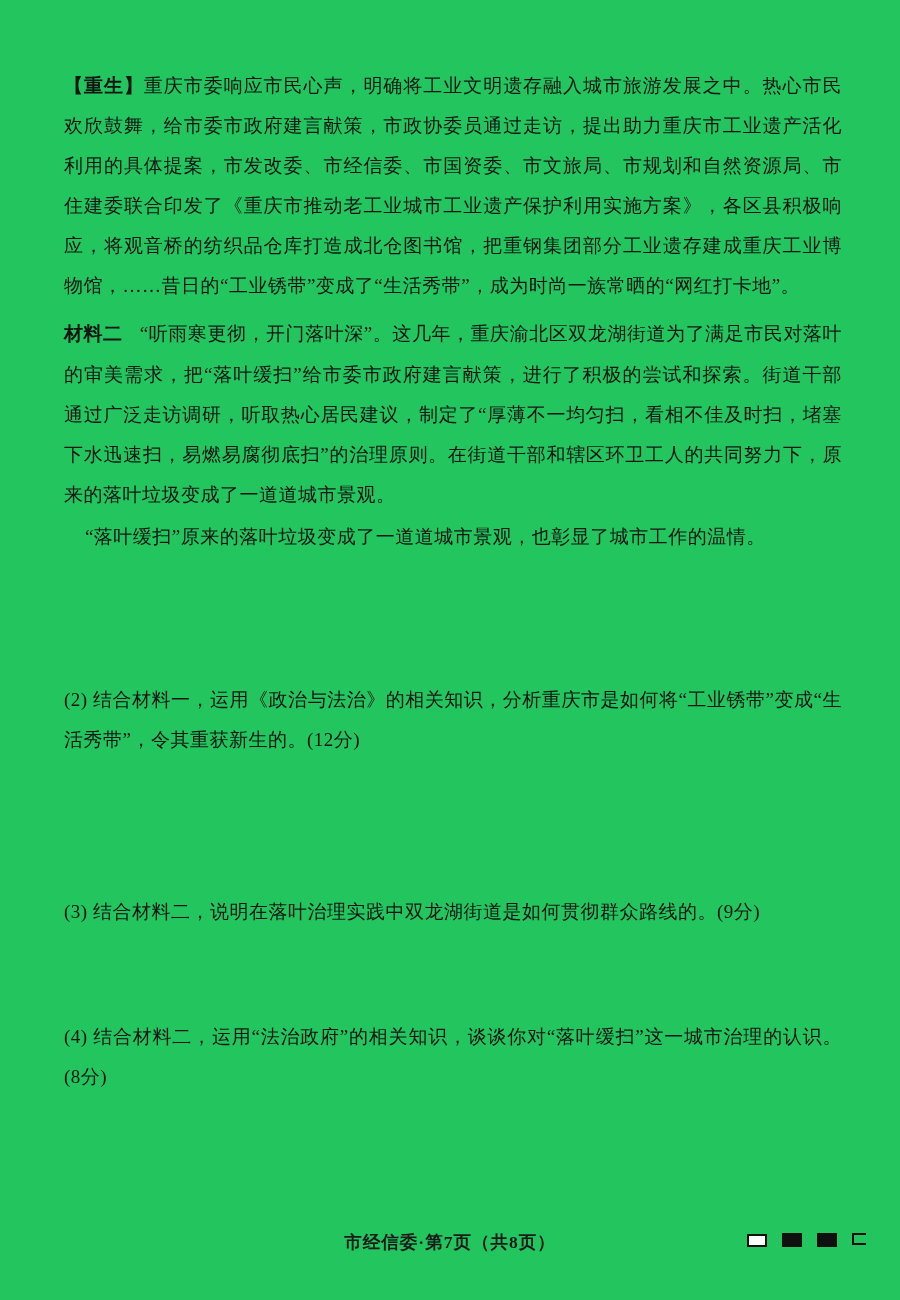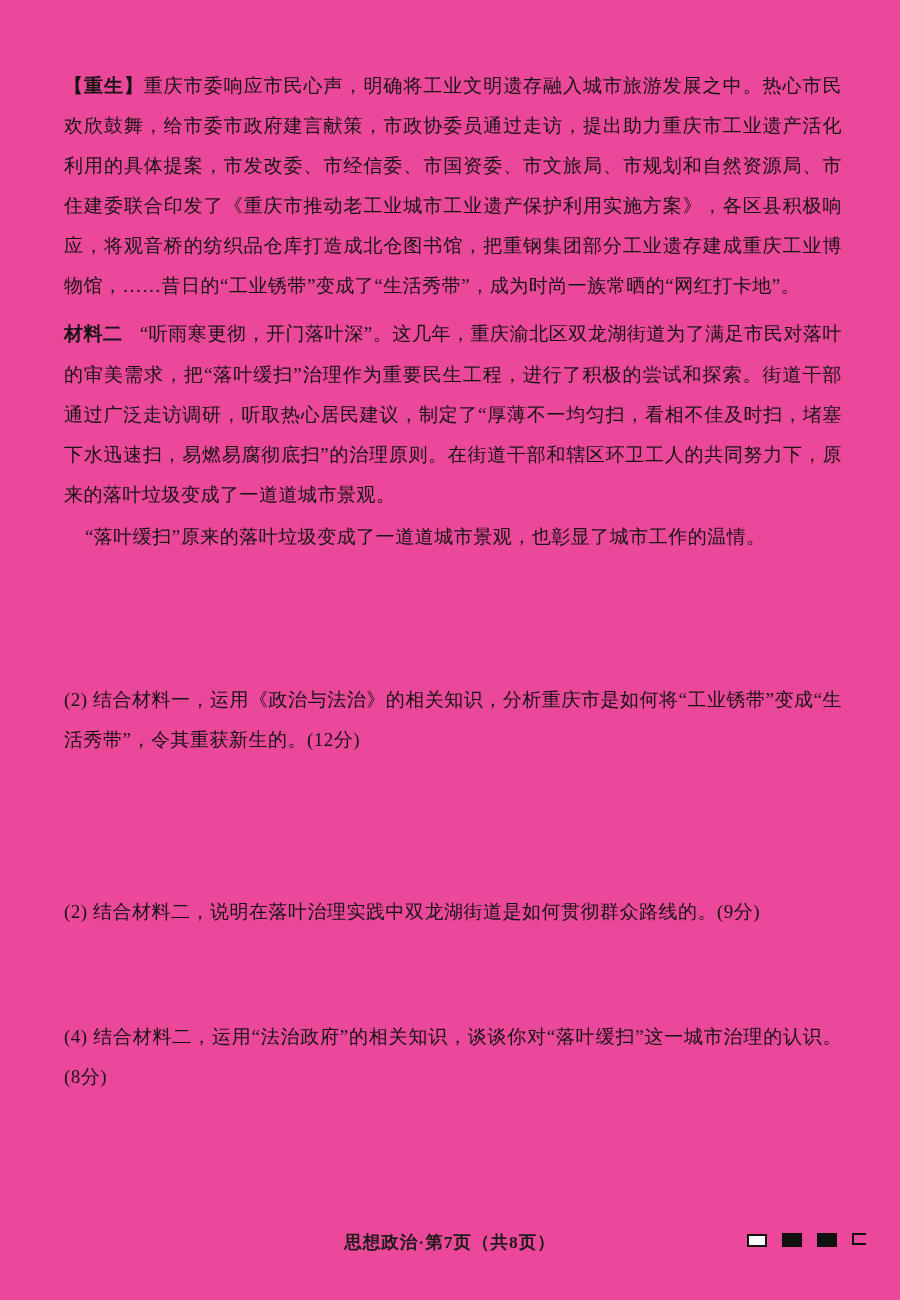--- a/index.html
+++ b/index.html
@@ -2,21 +2,21 @@
 <html><head>
 <meta charset="utf-8">
 <style>
   * { margin: 0; padding: 0; box-sizing: border-box; }
   html, body { background: #e8e8e8; }
   .page {
     position: relative;
     width: 900px;
     height: 1300px;
     margin: 0 auto;
-    background: #ec4899;
+    background: #22c55e;
     color: #141414;
     font-family: "Liberation Serif", "DejaVu Serif", serif;
     overflow: hidden;
   }
   .content {
     position: absolute;
     left: 64px;
     top: 66px;
     width: 778px;
   }
@@ -88,34 +88,34 @@
 </style>
 </head>
 <body>
 
 <div class="page">
 
   <div class="content">
 
     <p class="para"><span class="tag-bold">【重生】</span><span>重庆市委响应市民心声，明确将工业文明遗存融入城市旅游发展之中。热心市民欢欣鼓舞，给市委市政府建言献策，市政协委员通过走访，提出助力重庆市工业遗产活化利用的具体提案，市发改委、市经信委、市国资委、市文旅局、市规划和自然资源局、市住建委联合印发了《重庆市推动老工业城市工业遗产保护利用实施方案》，各区县积极响应，将观音桥的纺织品仓库打造成北仓图书馆，把重钢集团部分工业遗存建成重庆工业博物馆，……昔日的“工业锈带”变成了“生活秀带”，成为时尚一族常晒的“网红打卡地”。</span></p>
 
-    <p class="para mat2"><span class="label-bold">材料二</span><span>“听雨寒更彻，开门落叶深”。这几年，重庆渝北区双龙湖街道为了满足市民对落叶的审美需求，把“落叶缓扫”治理作为重要民生工程，进行了积极的尝试和探索。街道干部通过广泛走访调研，听取热心居民建议，制定了“厚薄不一均匀扫，看相不佳及时扫，堵塞下水迅速扫，易燃易腐彻底扫”的治理原则。在街道干部和辖区环卫工人的共同努力下，原来的落叶垃圾变成了一道道城市景观。</span></p>
+    <p class="para mat2"><span class="label-bold">材料二</span><span>“听雨寒更彻，开门落叶深”。这几年，重庆渝北区双龙湖街道为了满足市民对落叶的审美需求，把“落叶缓扫”给市委市政府建言献策，进行了积极的尝试和探索。街道干部通过广泛走访调研，听取热心居民建议，制定了“厚薄不一均匀扫，看相不佳及时扫，堵塞下水迅速扫，易燃易腐彻底扫”的治理原则。在街道干部和辖区环卫工人的共同努力下，原来的落叶垃圾变成了一道道城市景观。</span></p>
 
     <p class="para summary">“落叶缓扫”原来的落叶垃圾变成了一道道城市景观，也彰显了城市工作的温情。</p>
 
 
     <p class="question q2">(2) 结合材料一，运用《政治与法治》的相关知识，分析重庆市是如何将“工业锈带”变成“生活秀带”，令其重获新生的。(12分)</p>
 
-    <p class="question q3">(2) 结合材料二，说明在落叶治理实践中双龙湖街道是如何贯彻群众路线的。(9分)</p>
+    <p class="question q3">(3) 结合材料二，说明在落叶治理实践中双龙湖街道是如何贯彻群众路线的。(9分)</p>
 
     <p class="question q4">(4) 结合材料二，运用“法治政府”的相关知识，谈谈你对“落叶缓扫”这一城市治理的认识。(8分)</p>
 
   </div>
 
-  <div class="footer-text">思想政治·第7页（共8页）</div>
+  <div class="footer-text">市经信委·第7页（共8页）</div>
 
   <div class="print-marks">
     <span class="mark mark-outline"></span>
     <span class="mark mark-solid"></span>
     <span class="mark mark-solid"></span>
     <span class="mark mark-bracket"></span>
   </div>
 
 </div>
 

